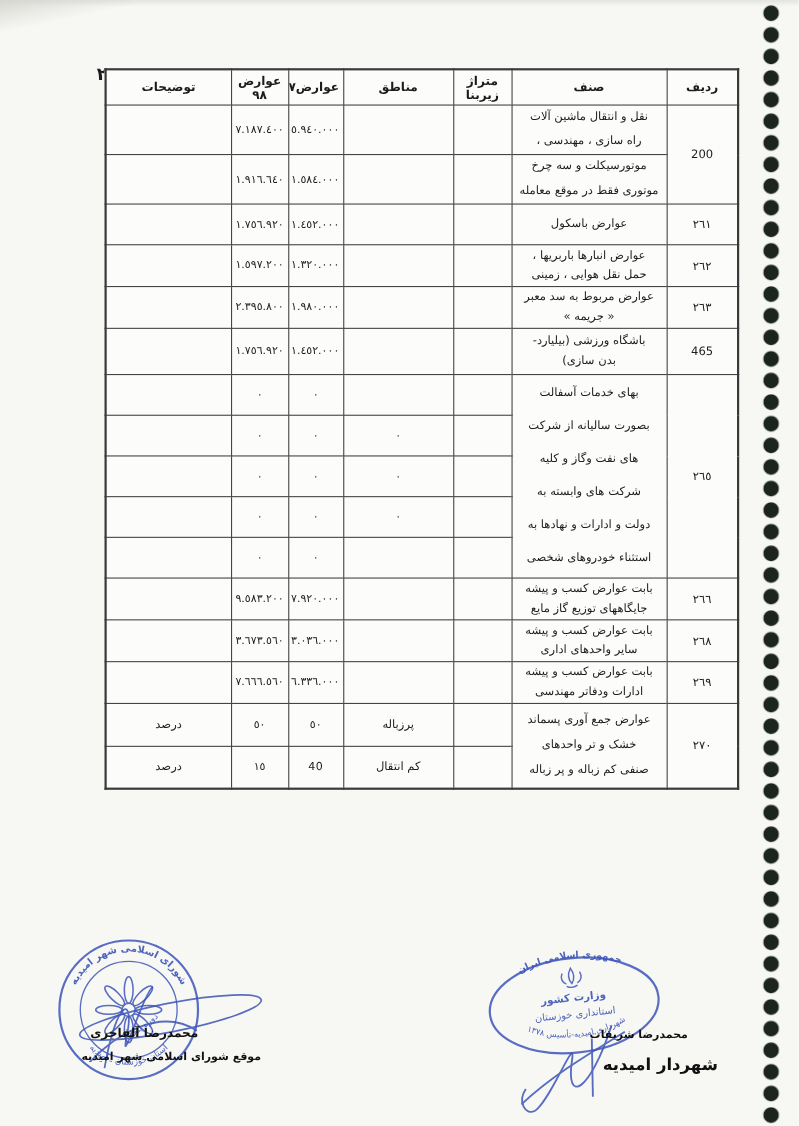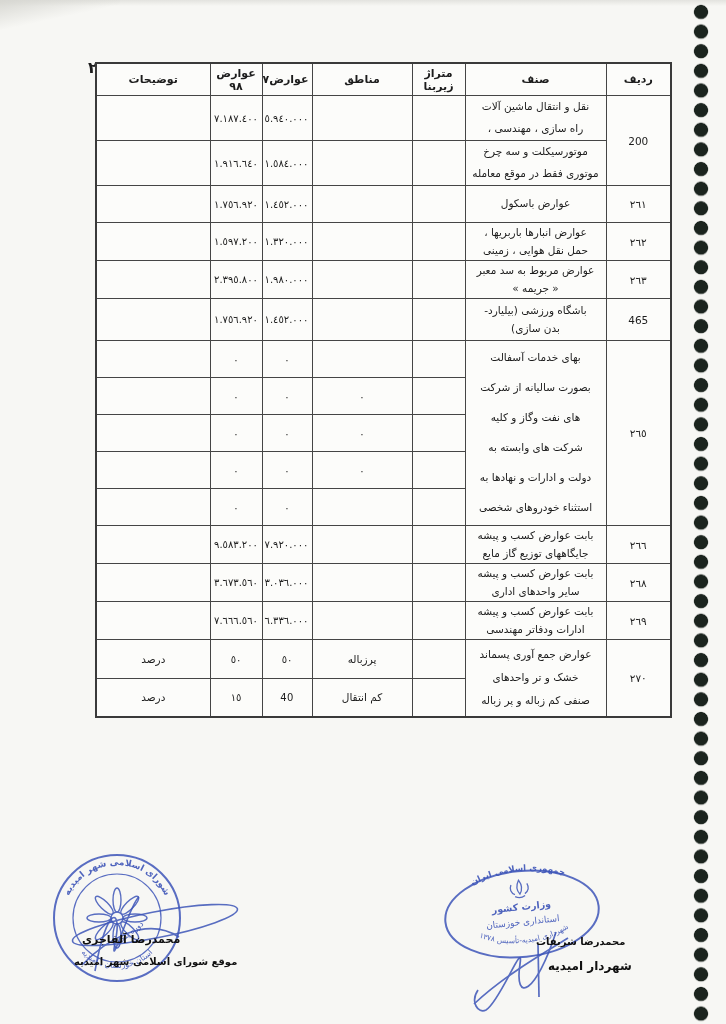--- a/index.html
+++ b/index.html
@@ -54,21 +54,21 @@
   td.senf-2{white-space:pre-line;line-height:2.05}
   td.senf-tall{white-space:pre-line;line-height:2.85}
   td.senf-mid{white-space:pre-line;line-height:2.2}
   tr.rh45{height:45px} tr.rh37{height:37px} tr.rh38{height:38px}
   tr.rh42{height:42px} tr.rh39{height:39px}
   
   .sig-text{position:absolute;direction:rtl;font-weight:bold;color:#101010;white-space:nowrap}
   .council-name{left:82px;top:933px;font-size:11px}
   .council-title{left:74px;top:956px;font-size:10px}
   .mayor-name{left:536px;top:936px;font-size:10px}
-  .mayor-title{left:548px;top:959px;font-size:12px}
+  .mayor-title{left:548px;top:959px;font-size:15px}
   .stamp-svg{position:absolute;pointer-events:none}
   #council-stamp{left:27px;top:843px}
   #municipality-stamp{left:408px;top:852px}
   .stamp-stroke{fill:none;stroke:var(--stamp-blue);opacity:.85}
   .stamp-text{fill:var(--stamp-blue);opacity:.9;font-family:"DejaVu Sans",sans-serif}
 </style>
 </head>
 <body>
 
 <div class="top-shade"></div>

